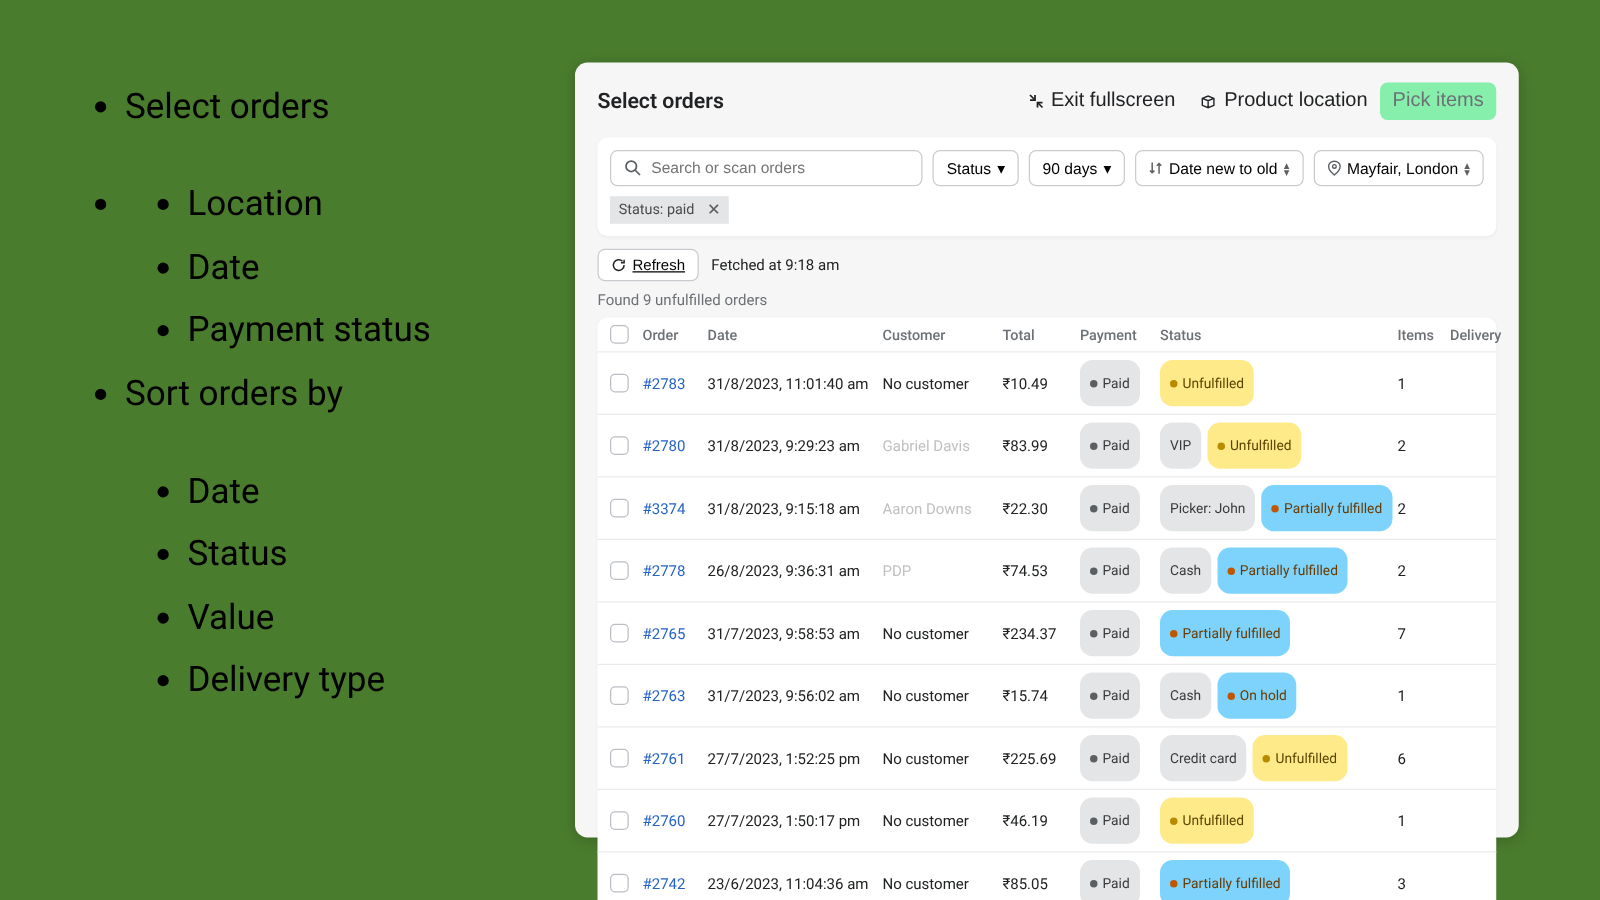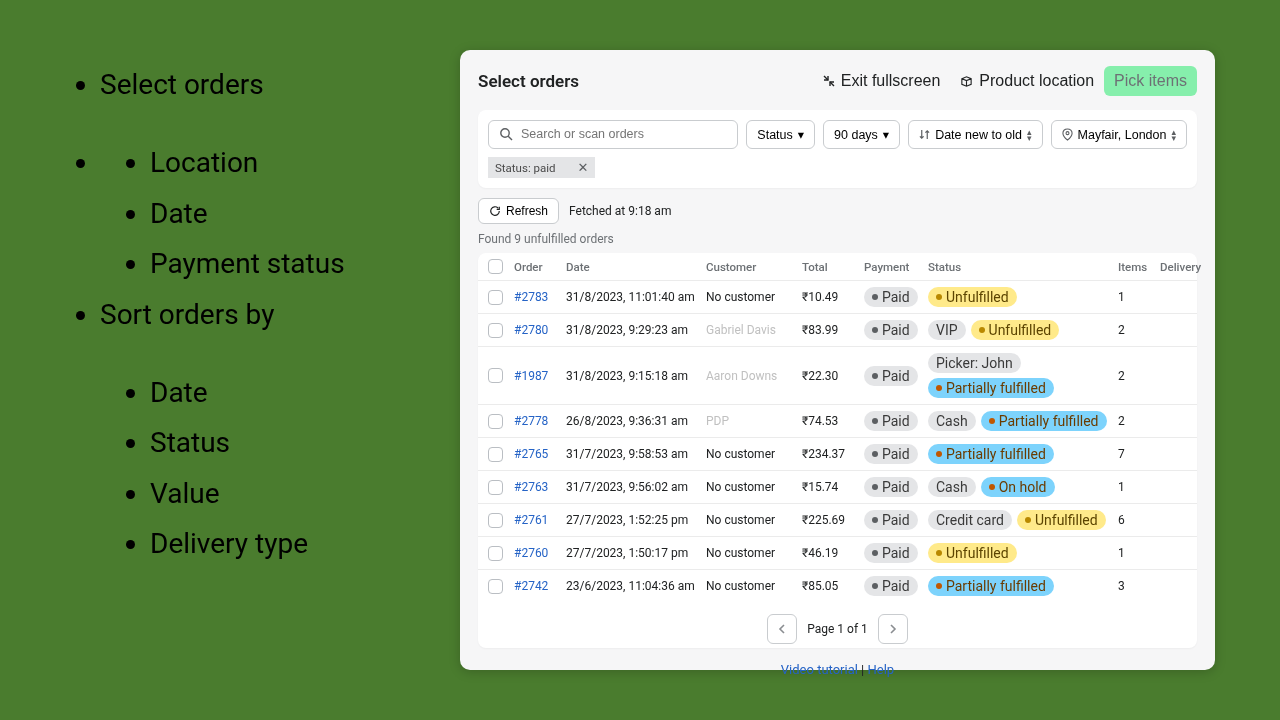--- a/index.html
+++ b/index.html
@@ -60,32 +60,32 @@
     border: none; outline: none; flex: 1; font-size: 12.5px;
     background: transparent;
   }
   .pill-btn {
     display: inline-flex; align-items: center; gap: 5px;
     border: 1px solid #c9cccf; border-radius: 6px;
     padding: 6px 10px; background: #fff; font-size: 12.5px;
     cursor: pointer; white-space: nowrap;
   }
   .filter-chip {
-    display: inline-flex; align-items: center; gap: 22px;
+    display: inline-flex; gap: 10px;
     background: #e4e5e7; border-radius: 0;
     padding: 3px 7px; font-size: 11.5px; color: #4a4a4a;
   }
   .close-x { cursor: pointer; font-size: 13px; color: #5c5f62; }
   .refresh-row {
     display: flex; align-items: center; gap: 10px; margin-top: 10px;
   }
   .refresh-btn {
     display: inline-flex; align-items: center; gap: 5px;
     border: 1px solid #c9cccf; border-radius: 6px;
-    padding: 5px 10px; background: #fff; font-size: 12px; cursor: pointer;
+    padding: 5px 10px; background: #fff; font-size: 12px; cursor: pointer; text-decoration: underline;
   }
   .found-text { margin-top: 8px; color: #6d7175; font-size: 12px; }
 
   .table {
     margin-top: 7px; background: #fff; border-radius: 8px;
     box-shadow: 0 1px 2px rgba(0,0,0,0.04);
   }
   .trow {
     display: grid;
     grid-template-columns: 32px 52px 140px 96px 62px 64px 190px 42px 50px;
@@ -97,21 +97,21 @@
   .trow.head { color: #6d7175; font-weight: 500; font-size: 11.5px; }
   .trow:last-child { border-bottom: none; }
   .chk {
     width: 15px; height: 15px; border: 1.5px solid #babec3;
     border-radius: 4px; margin-left: 6px; background: #fff;
   }
   .order-link { color: #2563c6; }
   .cust-faint { color: #c0c0c0; }
   .badge {
     display: inline-flex; align-items: center; gap: 4px;
-    padding: 2px 8px; border-radius: 10px; font-size: 14px;
+    padding: 12px 8px; border-radius: 10px; font-size: 11px;
     background: #e4e5e7; color: #3a3a3a; white-space: nowrap;
   }
   .badge .dot { width: 6px; height: 6px; border-radius: 50%; background: #5c5f62; }
   .badge.yellow { background: #ffea8a; color: #5c4400; }
   .badge.yellow .dot, .dot.yellow { background: #b98900; }
   .badge.orange { background: #7dd3fc; color: #6a3b00; }
   .badge.orange .dot, .dot.orange { background: #c05700; }
   .status-cell { display: flex; gap: 5px; flex-wrap: wrap; }
 
   .pager {
@@ -284,21 +284,21 @@
       <span class="badge">VIP</span>
       <span class="badge yellow"><span class="dot yellow"></span>Unfulfilled</span>
     </div>
     <div>2</div>
     <div></div>
   </div>
         <div class="trow">
     <div>
             <div class="chk"></div>
           </div>
-    <div class="order-link">#1987</div>
+    <div class="order-link">#3374</div>
     <div>31/8/2023, 9:15:18 am</div>
     <div class="cust-faint">Aaron Downs</div>
     <div>₹22.30</div>
     <div><span class="badge"><span class="dot"></span>Paid</span></div>
     <div class="status-cell">
       <span class="badge">Picker: John</span>
       <span class="badge orange"><span class="dot orange"></span>Partially fulfilled</span>
     </div>
     <div>2</div>
     <div></div>

